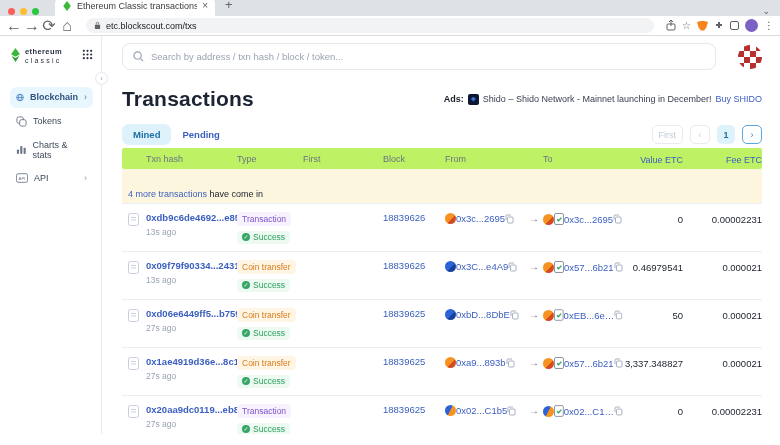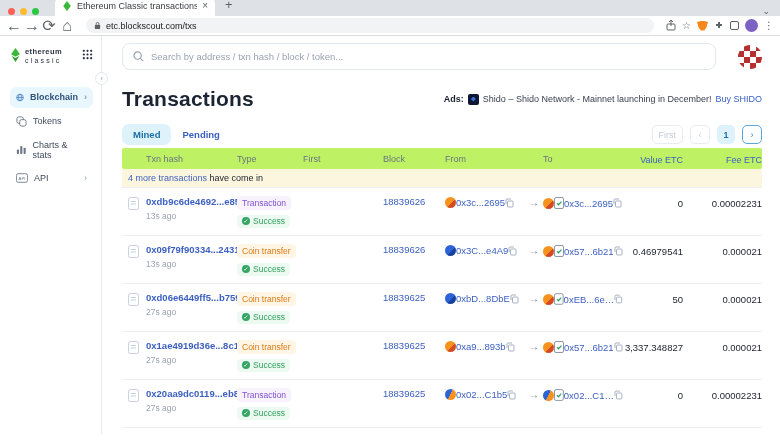--- a/index.html
+++ b/index.html
@@ -76,21 +76,21 @@
   .pbtn { min-width:20px; height:19px; border:1px solid #e8ebf0; border-radius:5px; background:#fff;
     font-size:9px; color:#c3cad6; display:flex; align-items:center; justify-content:center; padding:0 6px; }
   .pbtn.page { border:none; background:#ddf2fa; color:#1d6fa5; font-weight:bold; min-width:18px; }
   .pbtn.next { border-color:#59a7dd; color:#2a7fc0; }
 
   
   .grid { display:grid; grid-template-columns:24px 91px 66px 80px 62px 80px 18px 80px 60px 79px; }
   .thead { margin-top:3px; background:#bef264; height:21px; align-items:center;
     font-size:9px; color:#6a7383; border-radius:2px; }
   .thead .num { text-align:right; color:#3b5fc0; }
-  .notice { background:#fdf6de; font-size:9px; padding:4px 0 4px 6px; border-bottom:1px solid #eceef2; color:#1a202c; }
+  .notice { background:#fdf6de; font-size:9px; padding:20px 0 4px 6px; border-bottom:1px solid #eceef2; color:#1a202c; }
   .trow { padding:8px 0 7px; border-bottom:1px solid #eceef2; align-items:start; font-size:9.5px; }
   .hash-cell { display:flex; flex-direction:column; gap:4px; }
   .hash { font-weight:bold; font-size:9.5px; color:#3b5fc0; text-decoration:none; white-space:nowrap; }
   .age { font-size:8.5px; color:#9aa3b2; }
   .type-cell { display:flex; flex-direction:column; gap:5px; align-items:flex-start; }
   .badge { display:inline-flex; align-items:center; font-size:8.5px; padding:2.5px 5px; border-radius:4px; line-height:1; }
   .badge.purple { color:#8054d2; background:#f7f2fd; }
   .badge.orange { color:#d97a16; background:#fff5e5; }
   .badge.success { color:#2f9e5f; background:#ecfaf1; gap:3px; }
   .check { width:8px; height:8px; border-radius:50%; background:#34a664; color:#fff; font-size:6px;

